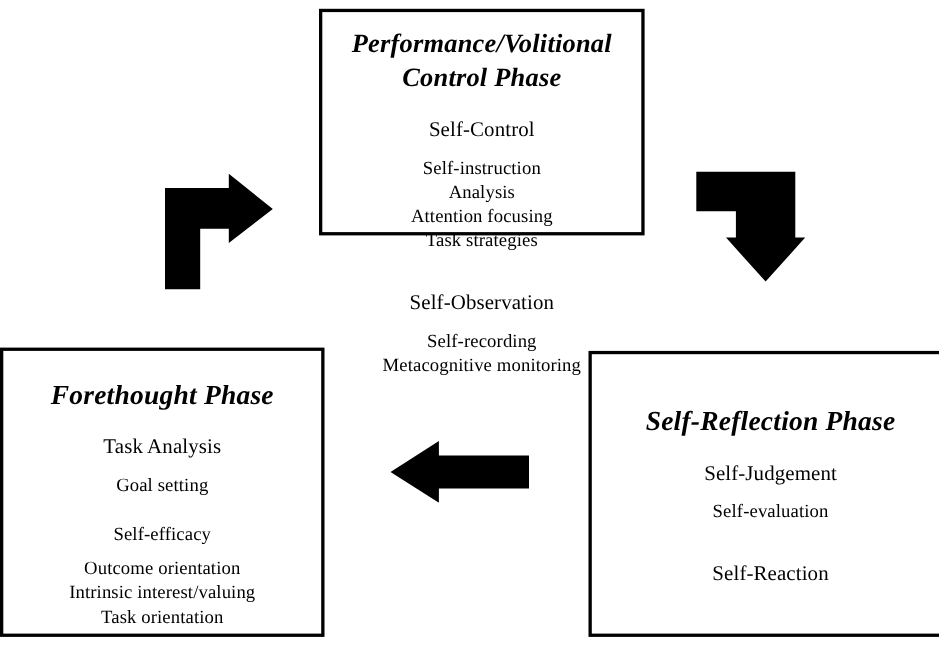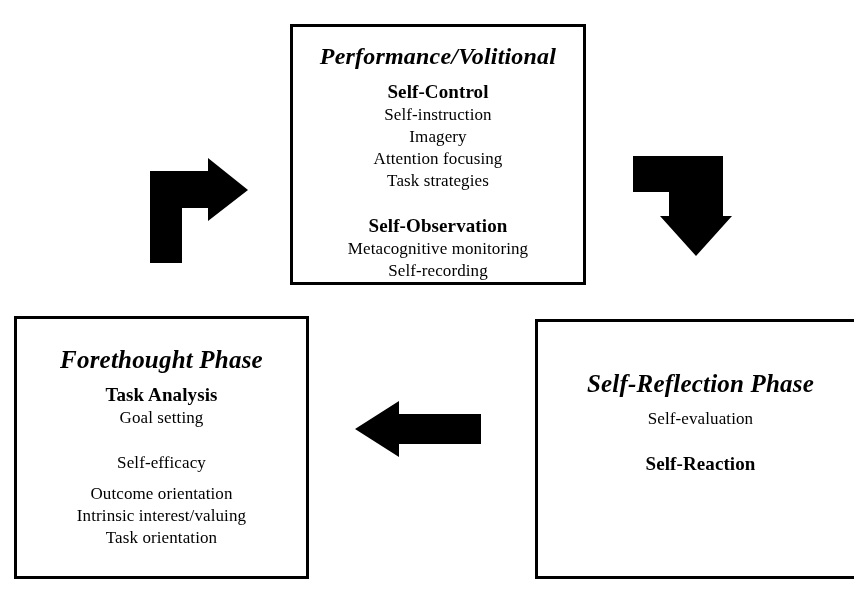--- a/index.html
+++ b/index.html
@@ -42,48 +42,48 @@
     line-height: 30px;
     letter-spacing: 0.2px;
     margin: 0;
     white-space: nowrap;
   }
   .phase-title.two-line {
     white-space: normal;
   }
 
   .group-head {
-    font-weight: bold;
+    font-weight: normal;
     font-size: 19px;
     line-height: 23px;
-    margin: 0;
+    margin: 12px;
     letter-spacing: 0.1px;
   }
   .group-item {
     font-weight: normal;
     font-size: 17px;
     line-height: 21px;
     margin: 1px;
     letter-spacing: 0.1px;
   }
   .gap-sm { height: 8px; }
   .gap-lg { height: 22px; }
 
   
   #box-performance {
     left: 290px;
-    top: 24px;
+    top: 8px;
     width: 296px;
-    height: 261px;
+    height: 206px;
   }
   #box-performance .phase-inner { top: 14px; }
   #box-performance .phase-title { font-size: 24px; line-height: 31px; }
 
   #box-forethought {
-    left: 14px;
+    left: 0;
     top: 316px;
     width: 295px;
     height: 263px;
   }
   #box-forethought .phase-inner { top: 26px; }
 
   #box-reflection {
     left: 535px;
     top: 319px;
     width: 331px;
@@ -112,31 +112,32 @@
 </style>
 </head>
 <body>
 
 <div id="diagram">
 
   <div class="phase-box" id="box-performance">
     <div class="phase-inner">
       <div class="phase-title two-line">
         <span>Performance/Volitional</span><br>
+        <span>Control Phase</span>
       </div>
       <div class="gap-sm"></div>
       <div class="group-head">Self-Control</div>
       <div class="group-item">Self-instruction</div>
-      <div class="group-item">Imagery</div>
+      <div class="group-item">Analysis</div>
       <div class="group-item">Attention focusing</div>
       <div class="group-item">Task strategies</div>
       <div class="gap-lg"></div>
       <div class="group-head">Self-Observation</div>
+      <div class="group-item">Self-recording</div>
       <div class="group-item">Metacognitive monitoring</div>
-      <div class="group-item">Self-recording</div>
     </div>
   </div>
 
   <div class="phase-box" id="box-forethought">
     <div class="phase-inner">
       <div class="phase-title">Forethought Phase</div>
       <div class="gap-sm"></div>
       <div class="group-head">Task Analysis</div>
       <div class="group-item">Goal setting</div>
       <div class="gap-lg"></div>
@@ -145,20 +146,21 @@
       <div class="group-item">Outcome orientation</div>
       <div class="group-item">Intrinsic interest/valuing</div>
       <div class="group-item">Task orientation</div>
     </div>
   </div>
 
   <div class="phase-box" id="box-reflection">
     <div class="phase-inner">
       <div class="phase-title">Self-Reflection Phase</div>
       <div class="gap-sm"></div>
+      <div class="group-head">Self-Judgement</div>
       <div class="group-item">Self-evaluation</div>
       <div class="gap-lg"></div>
       <div class="group-head">Self-Reaction</div>
     </div>
   </div>
 
   <div class="arrow" id="arrow-up-right">
     <svg width="100" height="108" viewBox="0 0 100 108" xmlns="http://www.w3.org/2000/svg">
       <polygon fill="#000000" points="0,105 0,13 58,13 58,0 98,32 58,63 58,50 32,50 32,105"></polygon>
     </svg>

